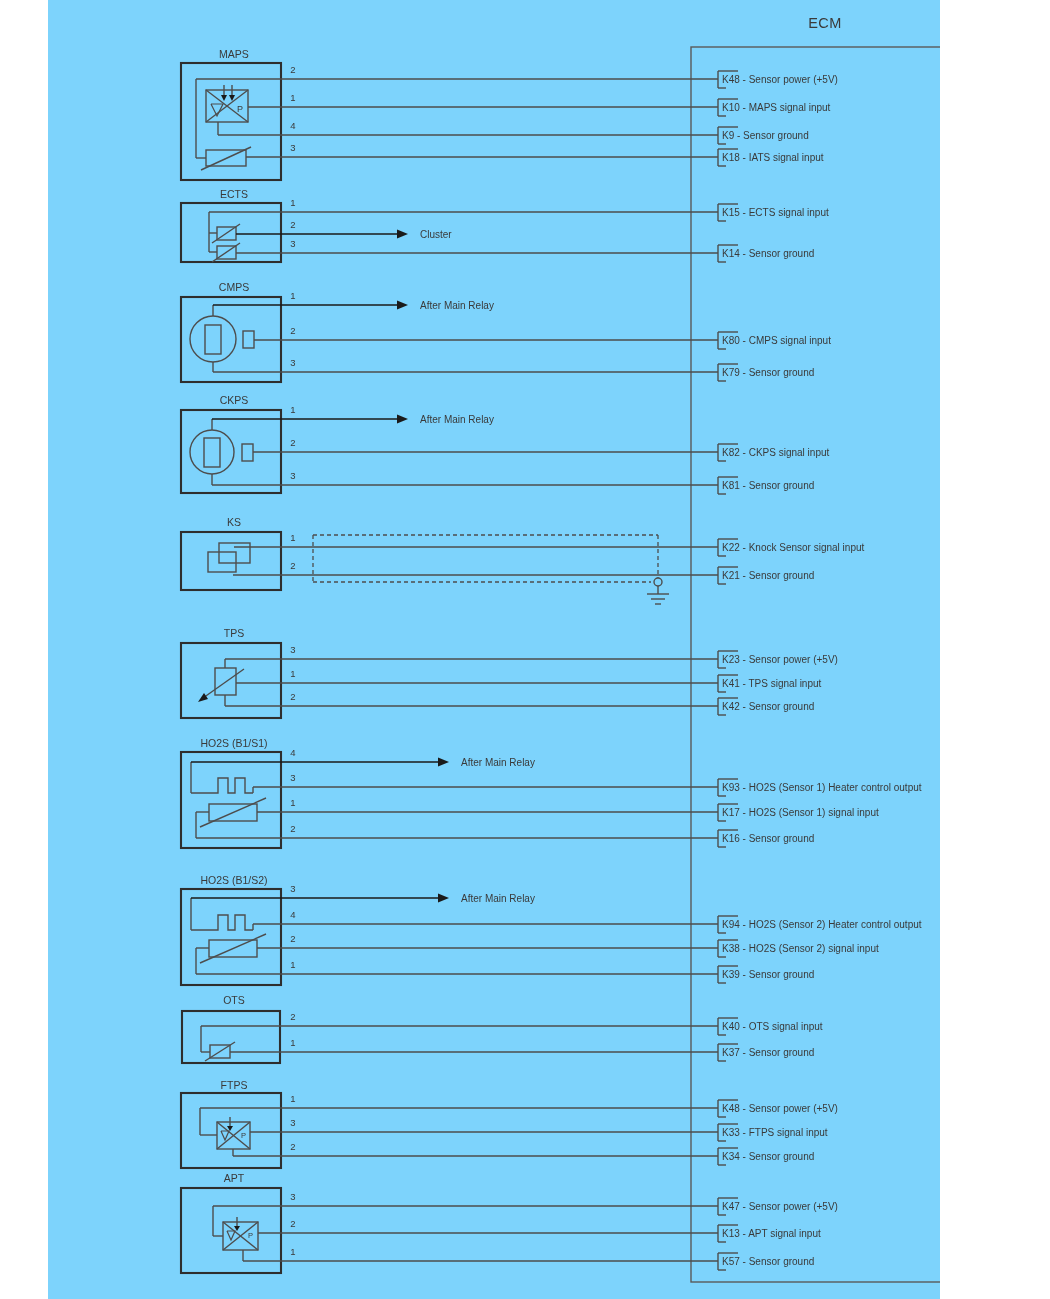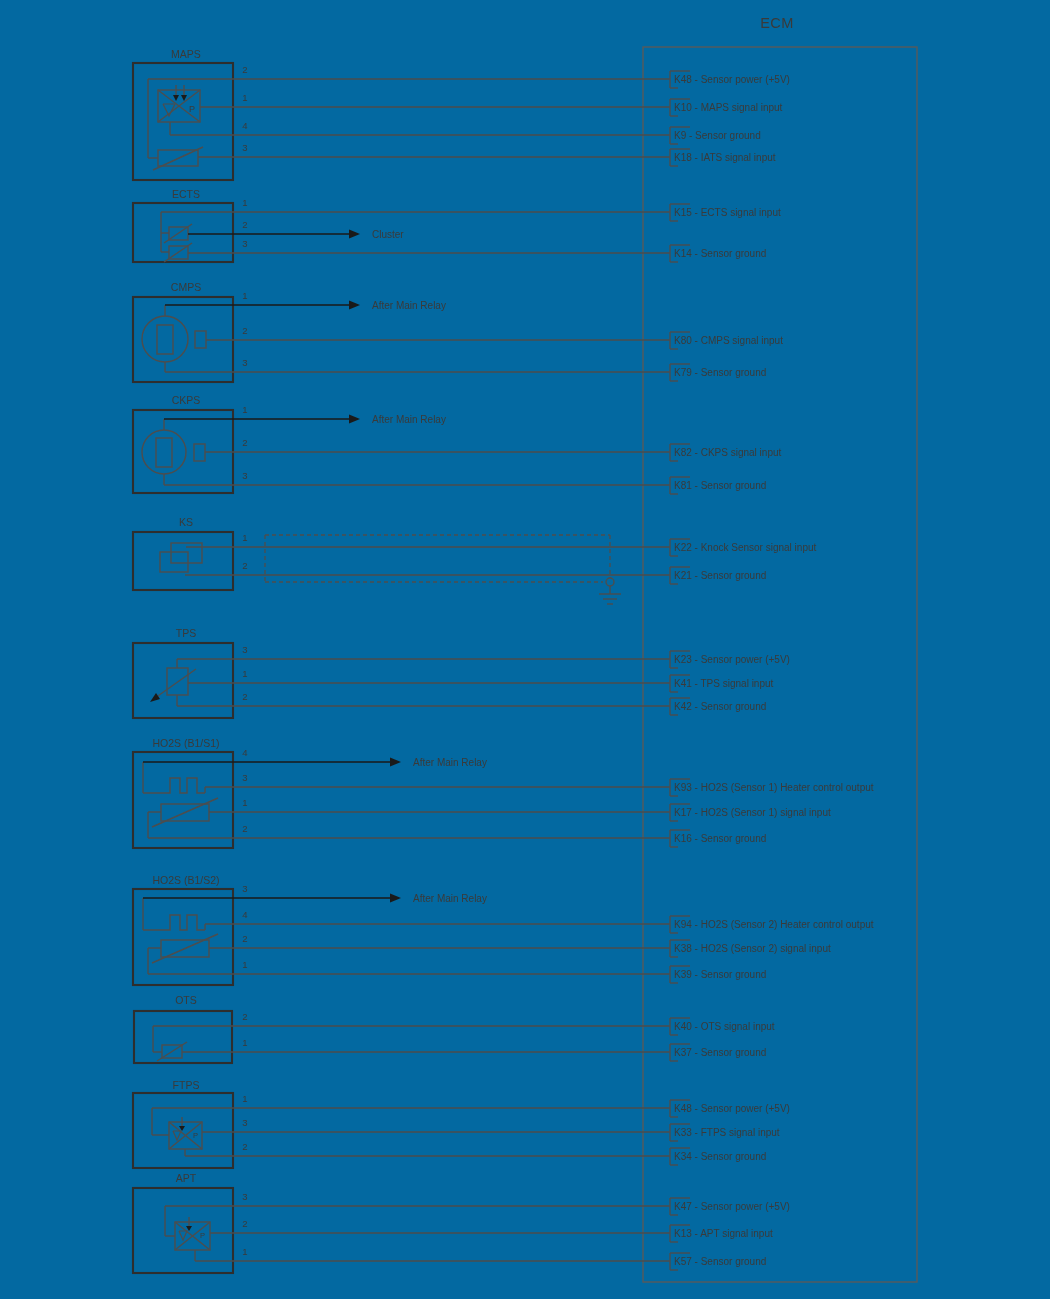--- a/index.html
+++ b/index.html
@@ -1,16 +1,16 @@
 <!DOCTYPE html>
 <html><head>
 <meta charset="utf-8">
 <style>
   html,body{margin:0;padding:0;background:#ffffff;}
-  #canvas{position:relative;width:1050px;height:1299px;background:#0369a1;overflow:hidden;}
+  #canvas{position:relative;width:892px;height:1299px;background:#7dd3fc;overflow:hidden;margin-left:48px;}
   svg{position:absolute;left:0;top:0;}
   svg text{font-family:"Liberation Sans","DejaVu Sans",sans-serif;fill:#3a3a3a;}
   .ecm-title{font-size:14.5px;letter-spacing:0.5px;}
   .sensor-title{font-size:10.5px;}
   .pin-num{font-size:9.5px;}
   .pin-label{font-size:10px;}
   .arrow-label{font-size:10px;}
   .sym-letter{font-style:normal;}
 </style>
 </head>

